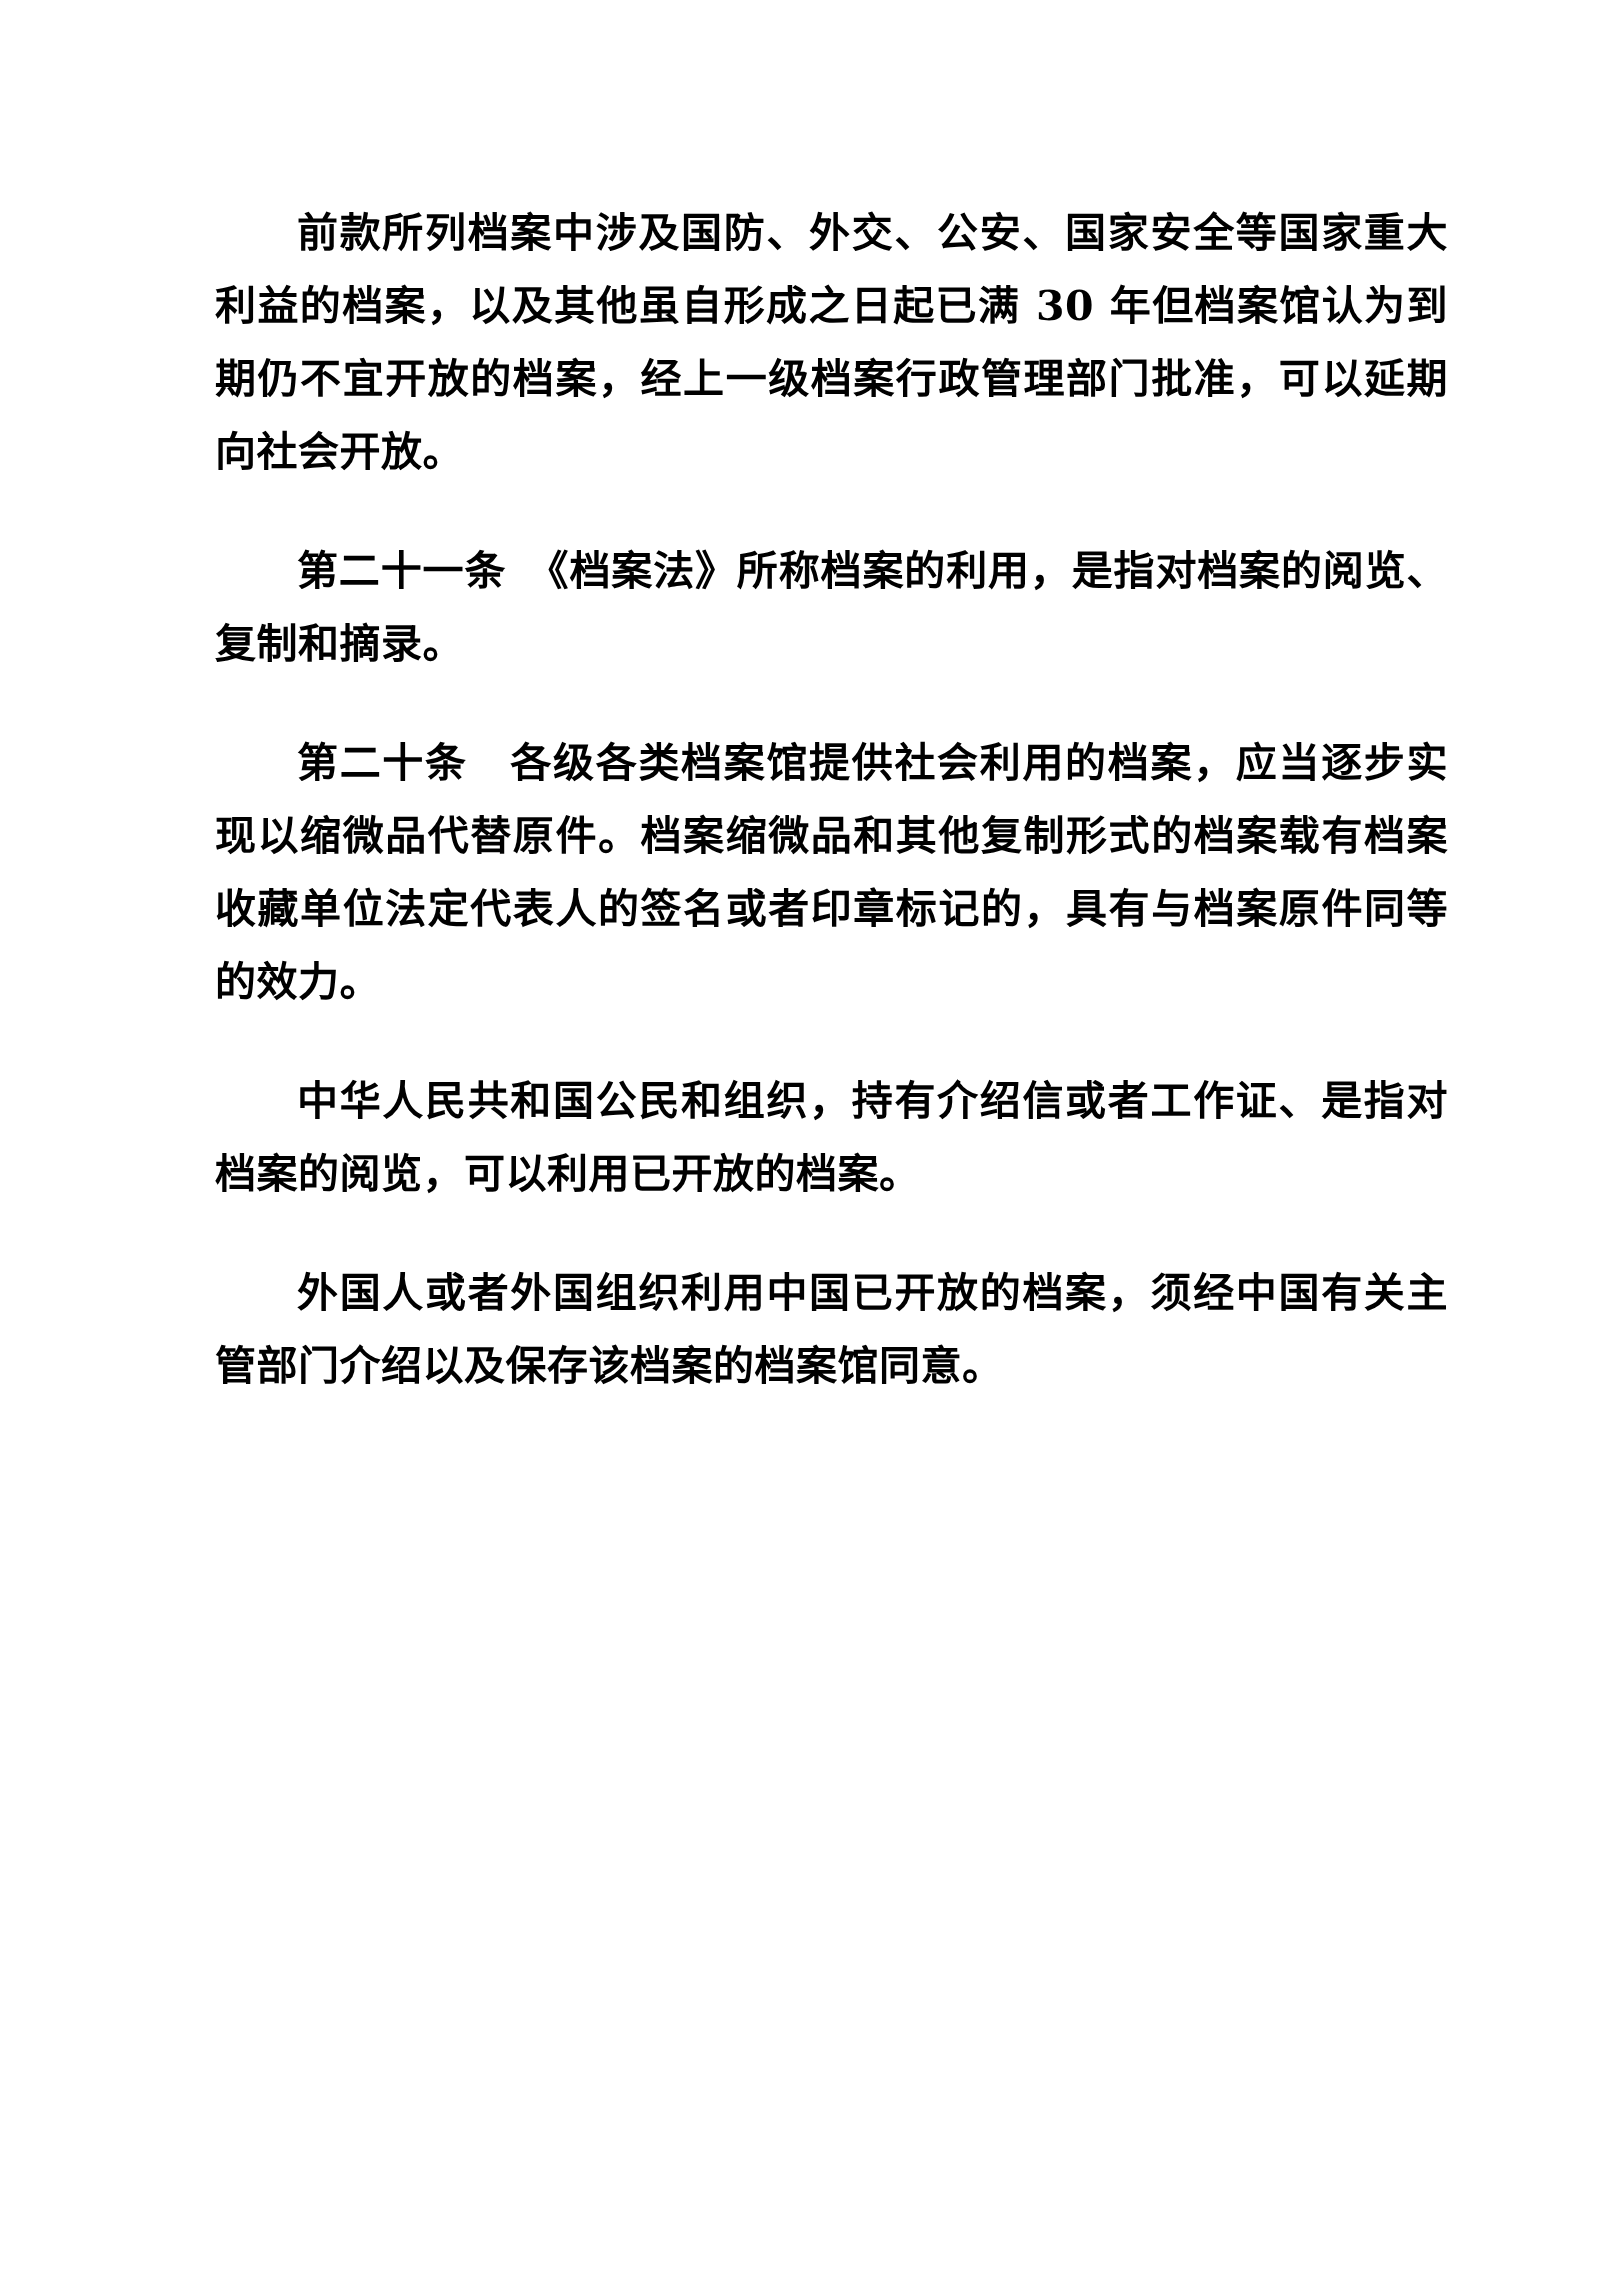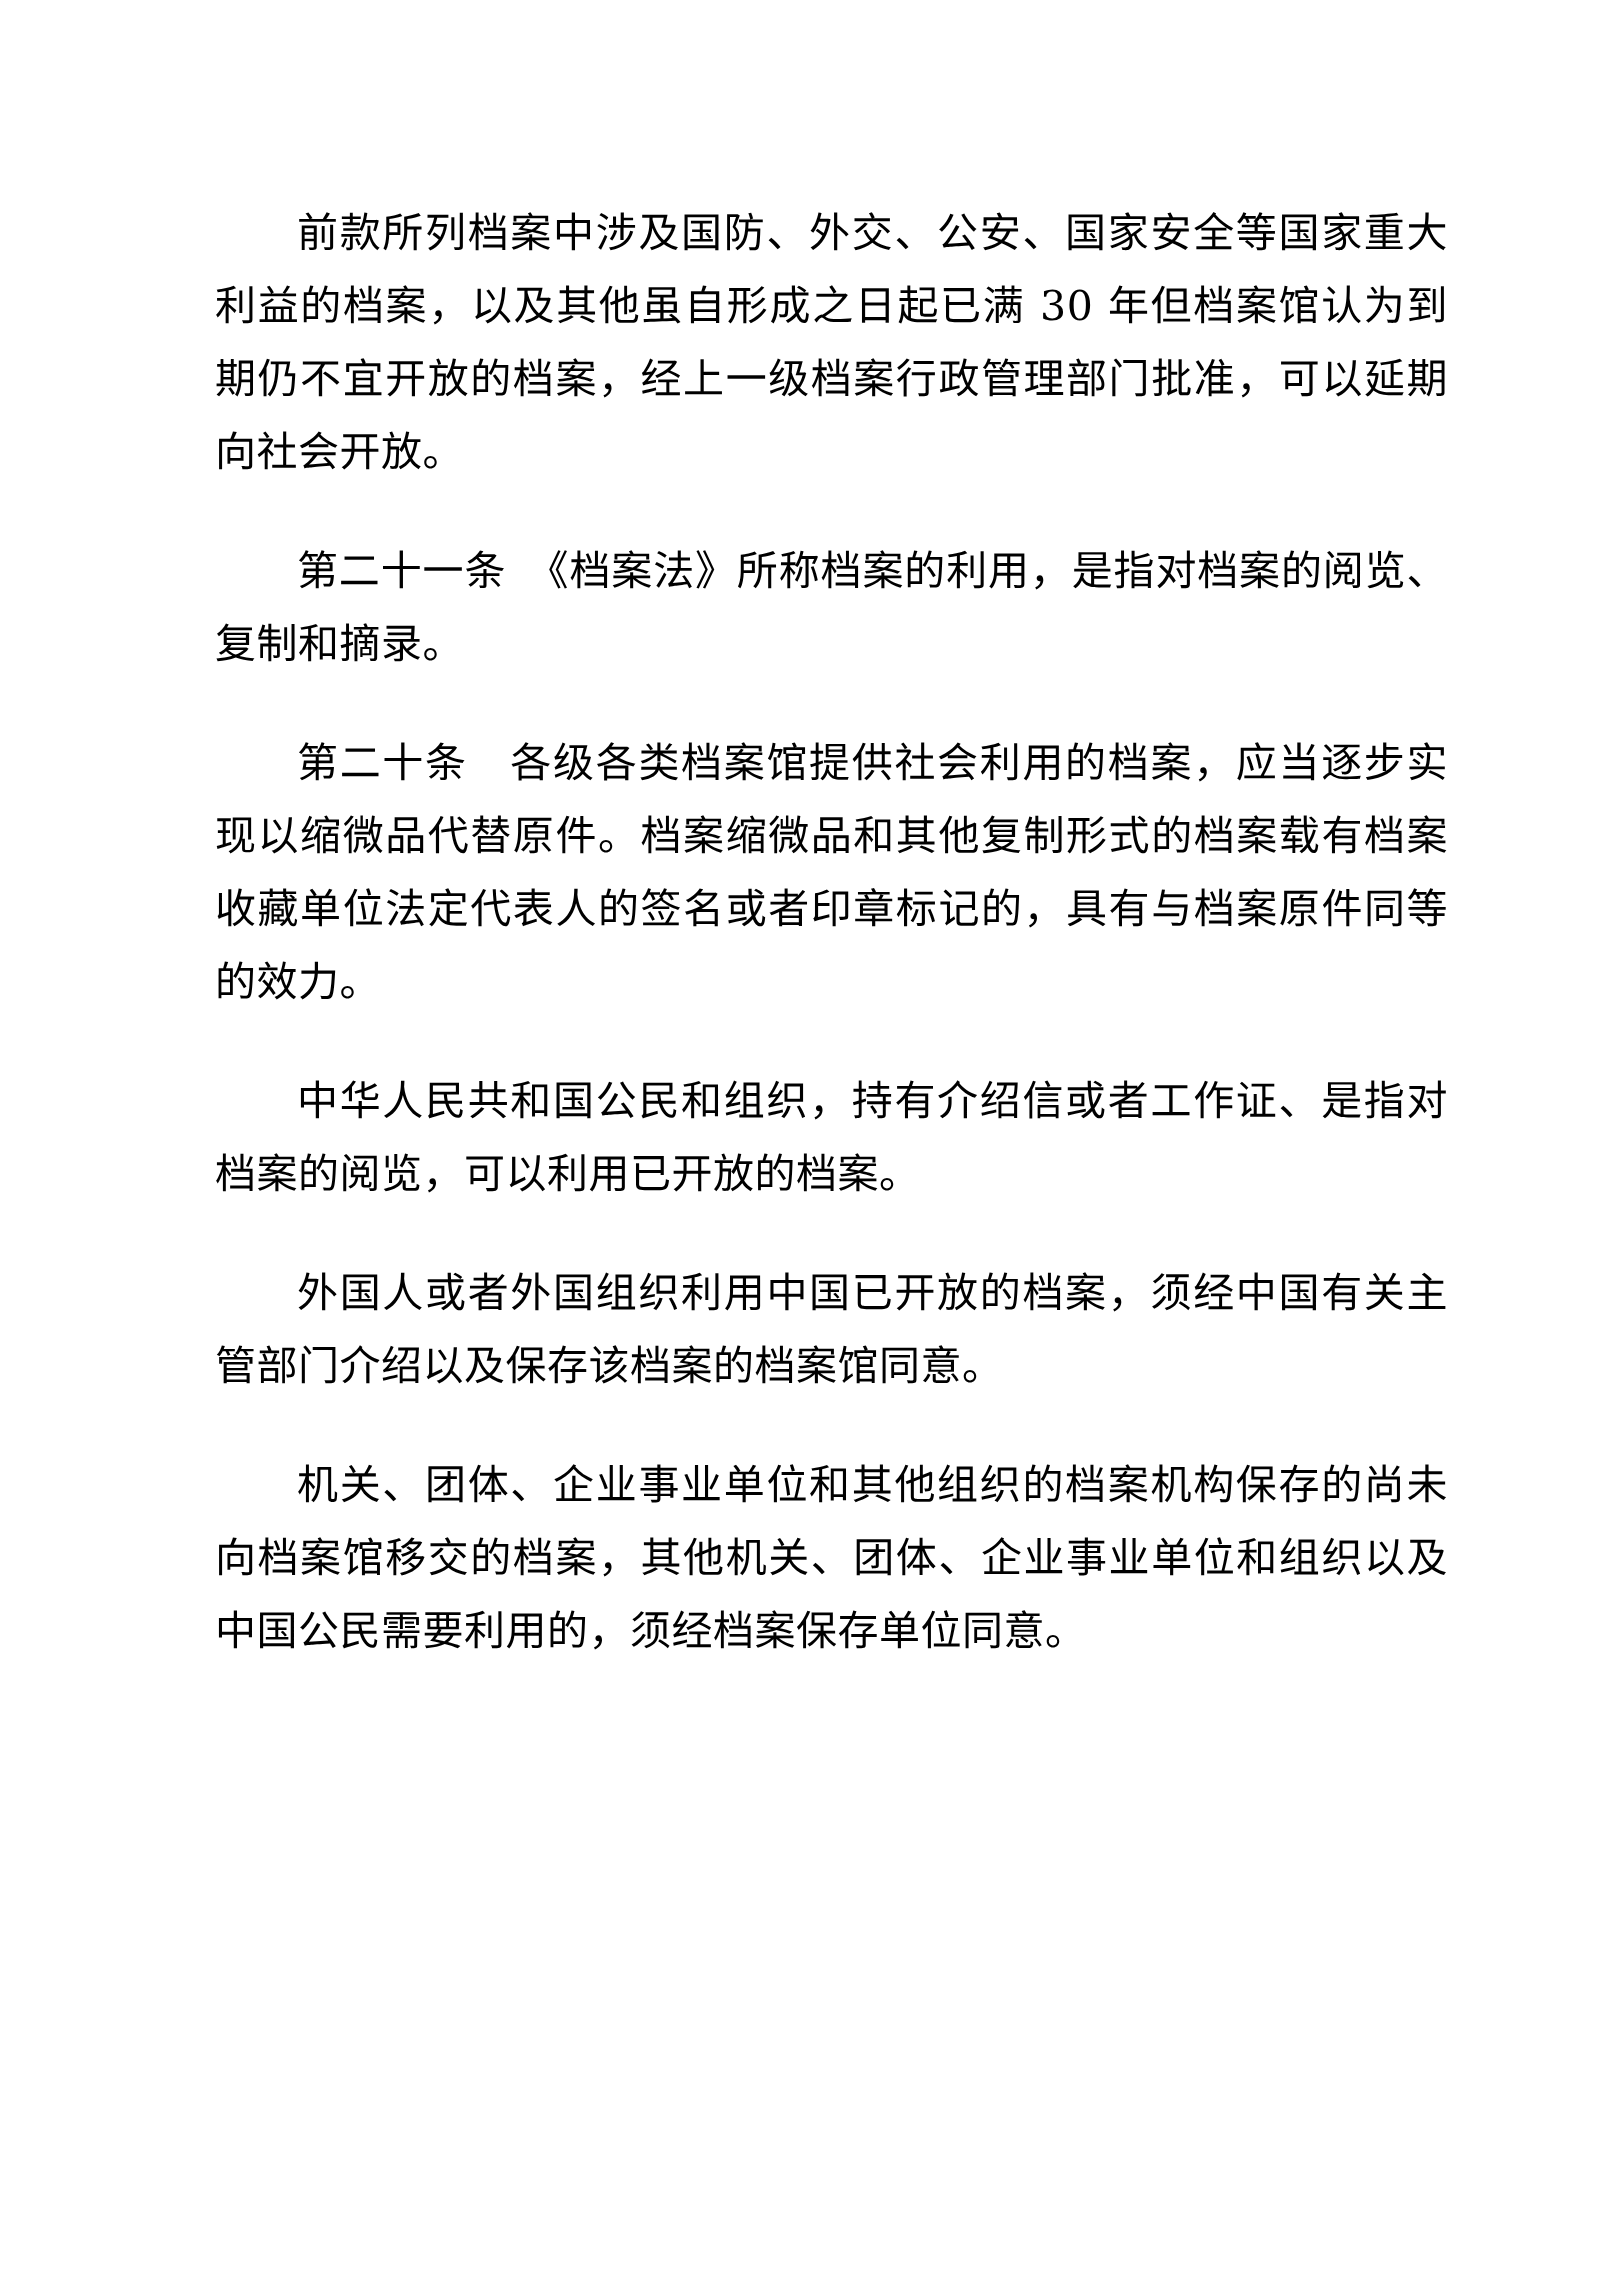--- a/index.html
+++ b/index.html
@@ -9,20 +9,21 @@
   }
   .page {
     position: relative;
     width: 1577px;
     height: 2293px;
     margin: 0 auto;
     background: #ffffff;
     box-sizing: border-box;
     padding: 197px 195px 8px 193px;
     overflow: hidden;
+    font-weight: bold;
   }
   .doc-body {
     width: 1233px;
   }
   p.doc-para {
     margin: 0;
     color: #000000;
     font-family: "DejaVu Serif", "Liberation Serif", serif;
     font-size: 41px;
     line-height: 73px;
@@ -39,16 +40,15 @@
 </head>
 <body>
 
 <div class="page">
   <div class="doc-body">
     <p class="doc-para">前款所列档案中涉及国防、外交、公安、国家安全等国家重大利益的档案，以及其他虽自形成之日起已满 30 年但档案馆认为到期仍不宜开放的档案，经上一级档案行政管理部门批准，可以延期向社会开放。</p>
     <p class="doc-para">第二十一条　《档案法》所称档案的利用，是指对档案的阅览、复制和摘录。</p>
     <p class="doc-para">第二十条　各级各类档案馆提供社会利用的档案，应当逐步实现以缩微品代替原件。档案缩微品和其他复制形式的档案载有档案收藏单位法定代表人的签名或者印章标记的，具有与档案原件同等的效力。</p>
     <p class="doc-para">中华人民共和国公民和组织，持有介绍信或者工作证、是指对档案的阅览，可以利用已开放的档案。</p>
     <p class="doc-para">外国人或者外国组织利用中国已开放的档案，须经中国有关主管部门介绍以及保存该档案的档案馆同意。</p>
-    <p class="doc-para">机关、团体、企业事业单位和其他组织的档案机构保存的尚未向档案馆移交的档案，其他机关、团体、企业事业单位和组织以及中国公民需要利用的，须经档案保存单位同意。</p>
   </div>
 </div>
 
 
 </body></html>

